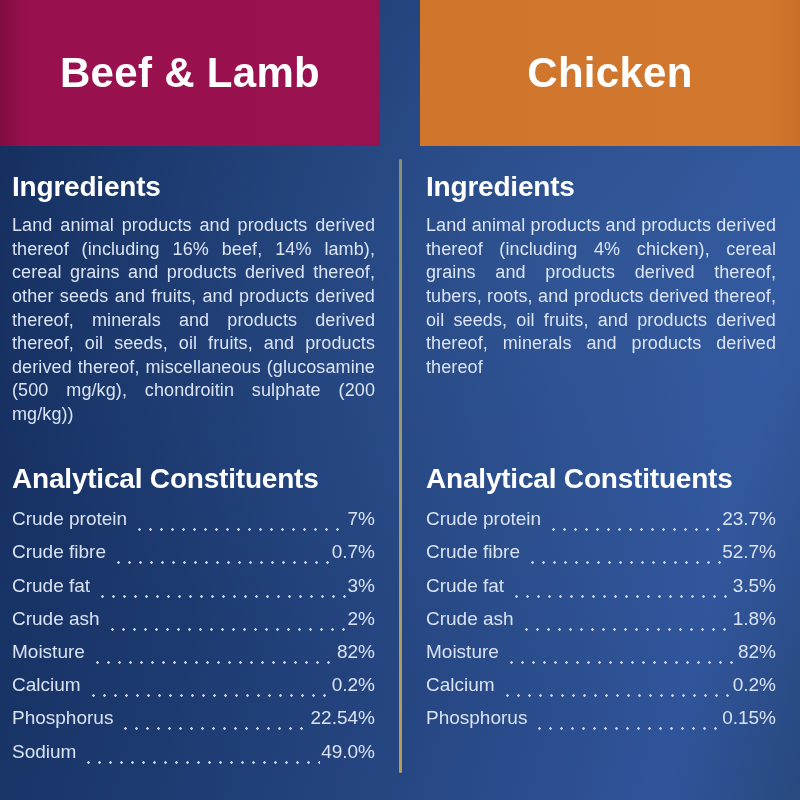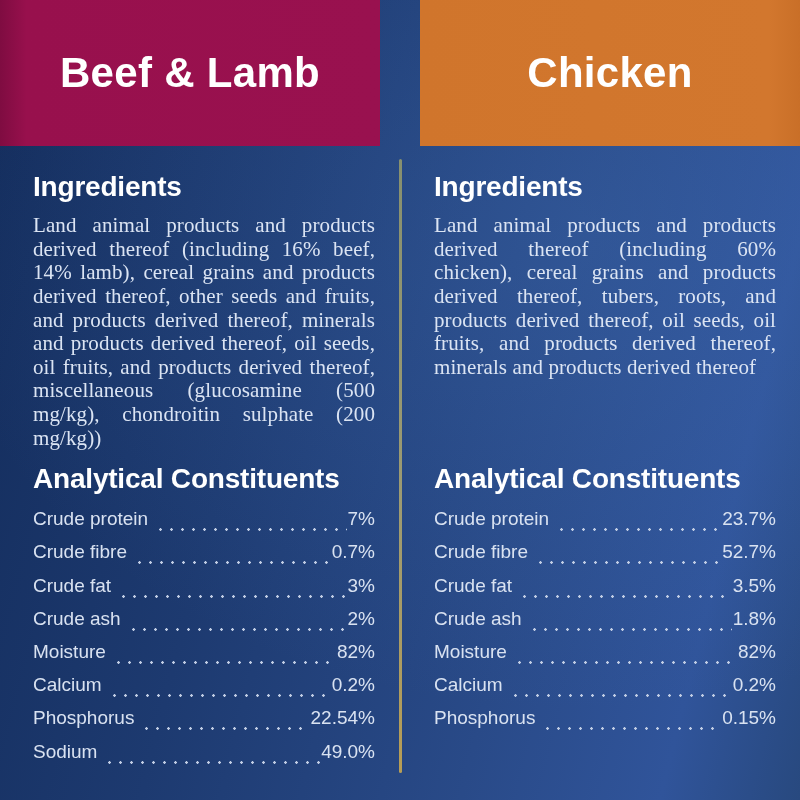--- a/index.html
+++ b/index.html
@@ -24,31 +24,31 @@
     margin: 0; line-height: 1;
   }
 
   
   .content { position: relative; display: flex; height: 654px; width: 100%; }
   .divider {
     position: absolute; left: 399px; top: 13px; width: 2.5px; height: 614px;
     background: linear-gradient(180deg, #87906f 0%, #9d9b72 55%, #b79d55 100%);
     border-radius: 2px;
   }
-  .column { width: 400px; padding: 25px 25px 0 25px; margin-left: 8px; }
+  .column { width: 400px; padding: 25px 25px 0 12px; }
   .column.right { padding-left: 26px; padding-right: 24px; }
 
   .section-heading {
     color: #ffffff; font-size: 28px; font-weight: 700; letter-spacing: -0.2px;
     margin: 0 0 11px 0; line-height: 1.15;
   }
   .ingredients { height: 292px; overflow: hidden; }
   .ingredients-text {
-    margin: 0; color: #dbe4f3; font-size: 21px; line-height: 23.6px;
-    text-align: justify; letter-spacing: 0.1px; font-family: Liberation Serif, serif;
+    margin: 0; color: #dbe4f3; font-size: 18px; line-height: 23.6px;
+    text-align: justify; letter-spacing: 0.1px;
   }
 
   .analytical-heading { margin-bottom: 13px; }
   .rows { display: flex; flex-direction: column; }
   .row { display: flex; align-items: baseline; height: 33.2px; }
   .row .label { color: #d9e2f1; font-size: 19px; white-space: nowrap; }
   .row .value { color: #d9e2f1; font-size: 19px; white-space: nowrap; }
   .row .leader {
     flex: 1; height: 3px; margin: 0 1px 0 7px; align-self: center;
     transform: translateY(5px);
@@ -119,21 +119,21 @@
             <span class="label">Sodium</span>
             <span class="leader"></span>
             <span class="value">49.0%</span>
           </div>
         </div>
     </section>
 
     <section class="column right">
       <div class="ingredients">
         <h2 class="section-heading">Ingredients</h2>
-        <p class="ingredients-text">Land animal products and products derived thereof (including 60% chicken), cereal grains and products derived thereof, tubers, roots, and products derived thereof, oil seeds, oil fruits, and products derived thereof, minerals and products derived thereof</p>
+        <p class="ingredients-text">Land animal products and products derived thereof (including 4% chicken), cereal grains and products derived thereof, tubers, roots, and products derived thereof, oil seeds, oil fruits, and products derived thereof, minerals and products derived thereof</p>
       </div>
       <h2 class="section-heading analytical-heading">Analytical Constituents</h2>
       <div class="rows">
           <div class="row">
             <span class="label">Crude protein</span>
             <span class="leader"></span>
             <span class="value">23.7%</span>
           </div>
           <div class="row">
             <span class="label">Crude fibre</span>

